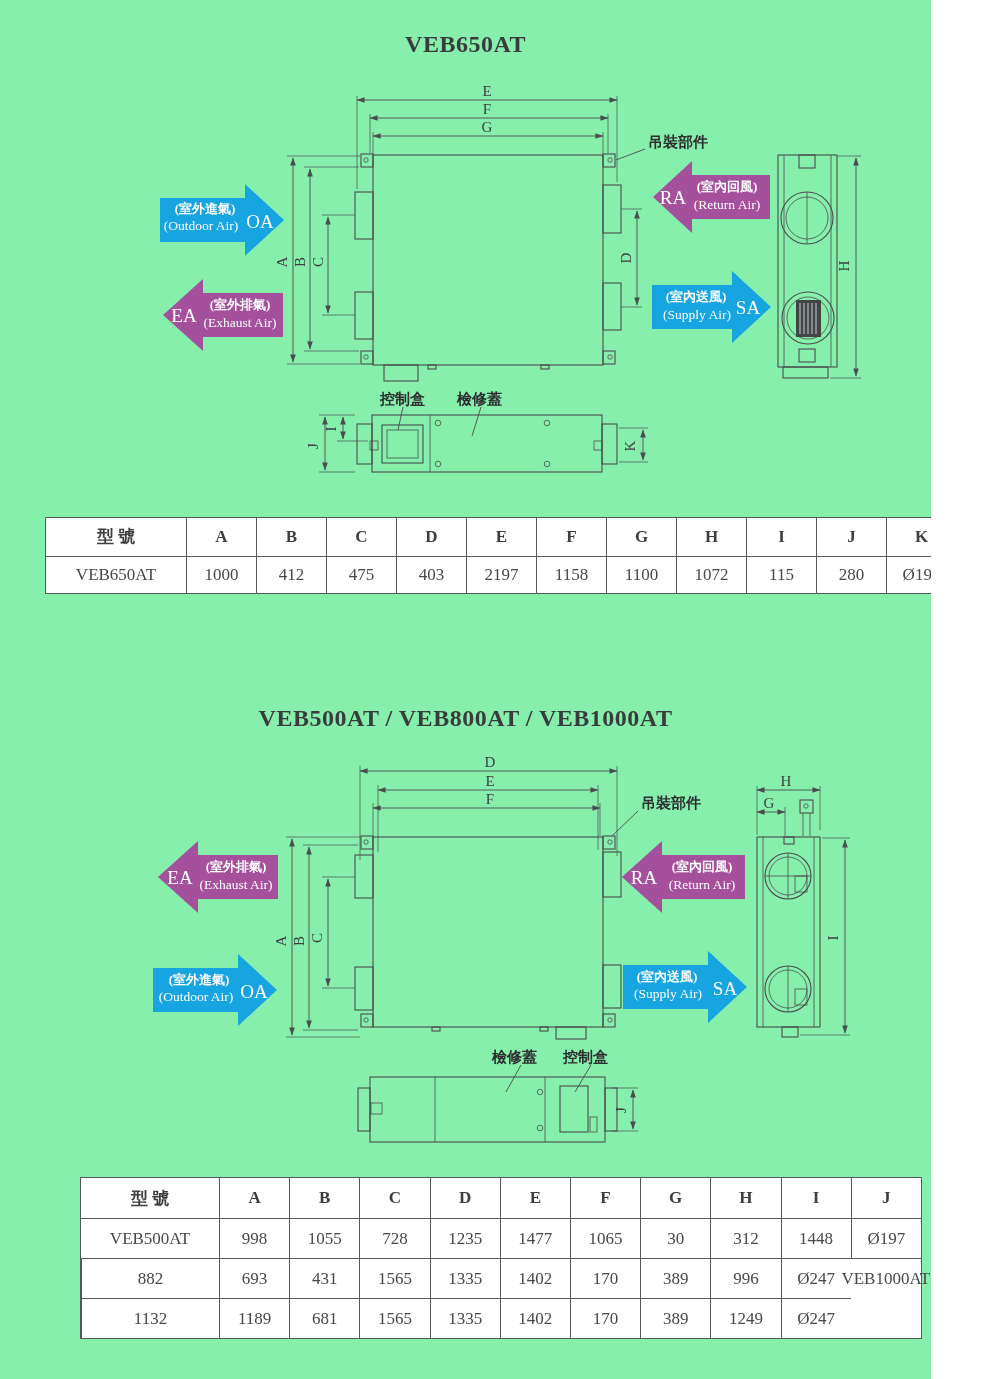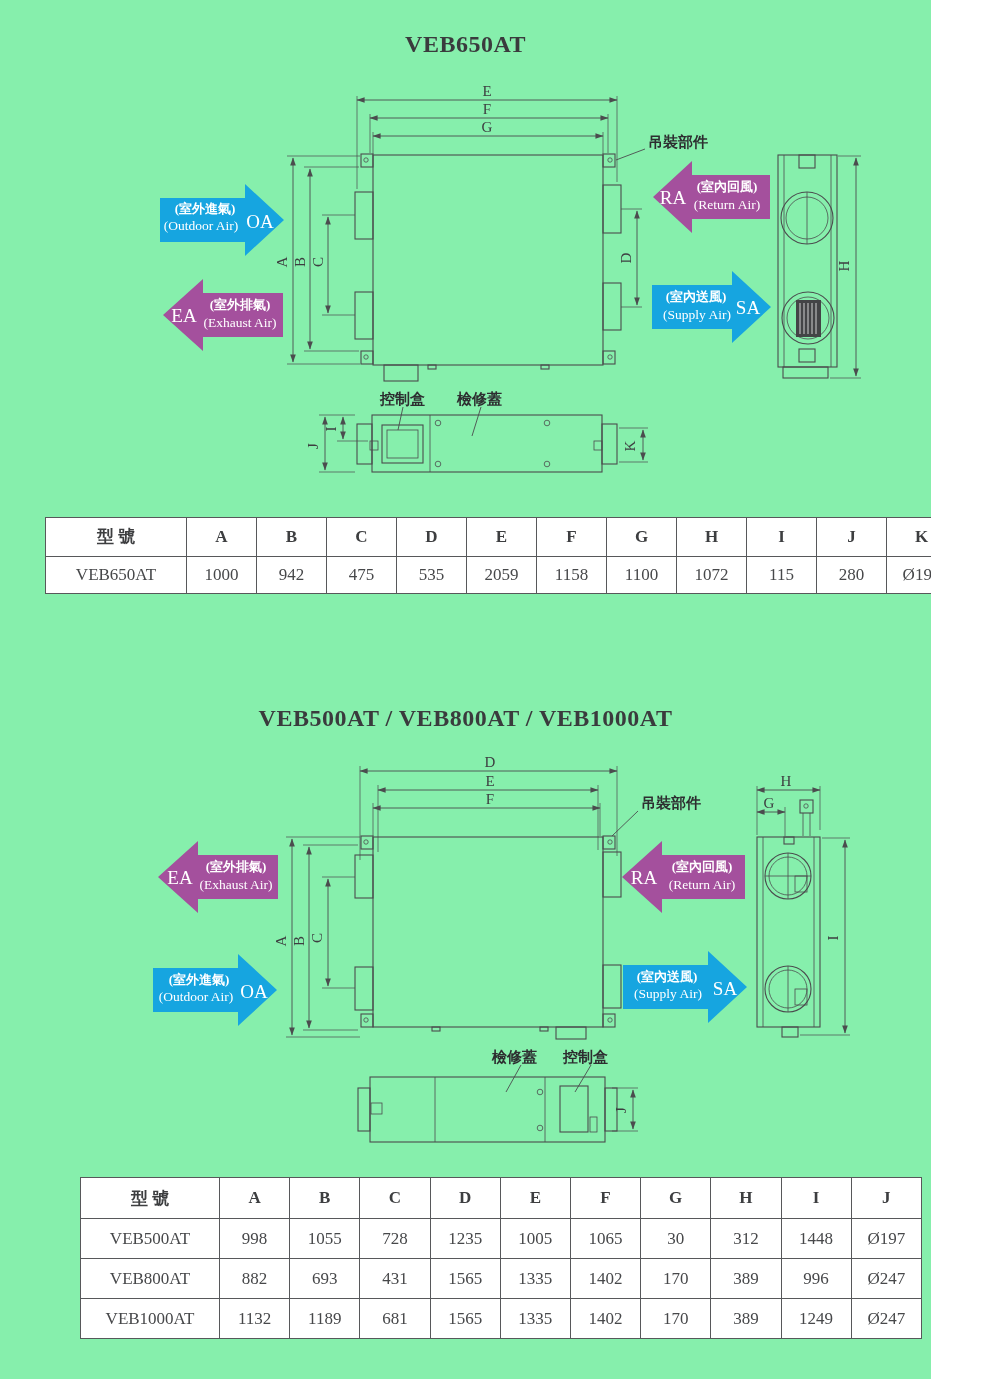--- a/index.html
+++ b/index.html
@@ -313,24 +313,24 @@
       <div class="cell th bl">D</div>
       <div class="cell th bl">E</div>
       <div class="cell th bl">F</div>
       <div class="cell th bl">G</div>
       <div class="cell th bl">H</div>
       <div class="cell th bl">I</div>
       <div class="cell th bl">J</div>
       <div class="cell th bl">K</div>
       <div class="cell bt">VEB650AT</div>
       <div class="cell bl bt">1000</div>
-      <div class="cell bl bt">942</div>
+      <div class="cell bl bt">412</div>
       <div class="cell bl bt">475</div>
-      <div class="cell bl bt">535</div>
-      <div class="cell bl bt">2059</div>
+      <div class="cell bl bt">403</div>
+      <div class="cell bl bt">2197</div>
       <div class="cell bl bt">1158</div>
       <div class="cell bl bt">1100</div>
       <div class="cell bl bt">1072</div>
       <div class="cell bl bt">115</div>
       <div class="cell bl bt">280</div>
       <div class="cell bl bt">Ø195</div>
     </div>
   <div class="dim-table t2">
       <div class="cell th">型 號</div>
       <div class="cell th bl">A</div>
@@ -341,27 +341,26 @@
       <div class="cell th bl">F</div>
       <div class="cell th bl">G</div>
       <div class="cell th bl">H</div>
       <div class="cell th bl">I</div>
       <div class="cell th bl">J</div>
       <div class="cell bt">VEB500AT</div>
       <div class="cell bl bt">998</div>
       <div class="cell bl bt">1055</div>
       <div class="cell bl bt">728</div>
       <div class="cell bl bt">1235</div>
-      <div class="cell bl bt">1005</div>
+      <div class="cell bl bt">1477</div>
       <div class="cell bl bt">1065</div>
       <div class="cell bl bt">30</div>
       <div class="cell bl bt">312</div>
       <div class="cell bl bt">1448</div>
       <div class="cell bl bt">Ø197</div>
-      <div class="cell bt">VEB800AT</div>
       <div class="cell bl bt">882</div>
       <div class="cell bl bt">693</div>
       <div class="cell bl bt">431</div>
       <div class="cell bl bt">1565</div>
       <div class="cell bl bt">1335</div>
       <div class="cell bl bt">1402</div>
       <div class="cell bl bt">170</div>
       <div class="cell bl bt">389</div>
       <div class="cell bl bt">996</div>
       <div class="cell bl bt">Ø247</div>

